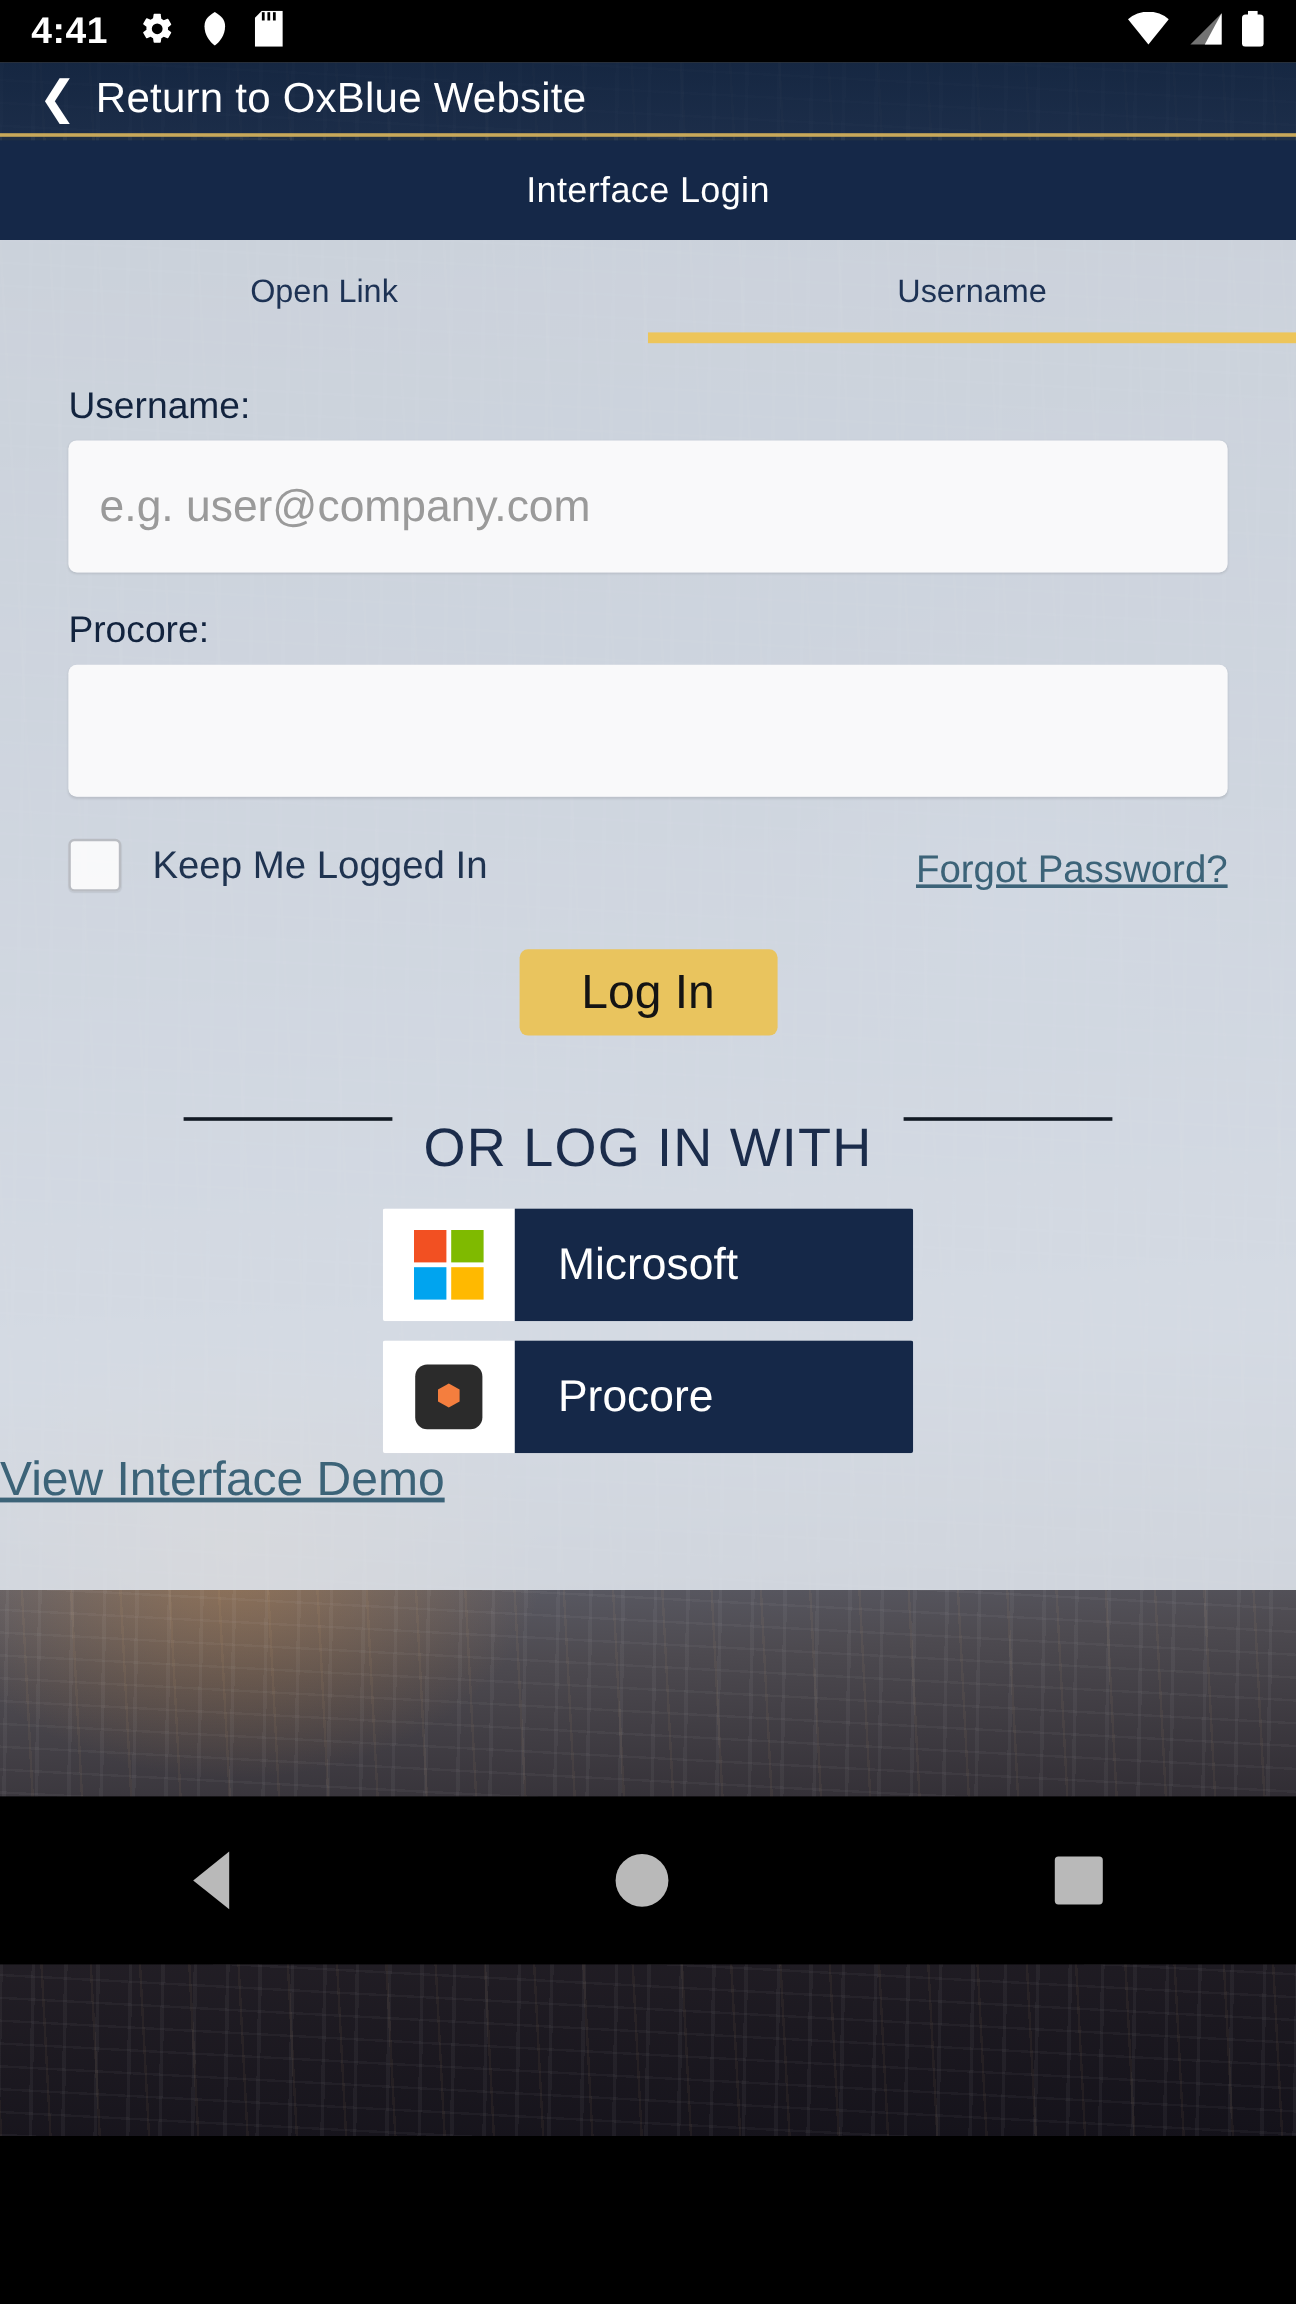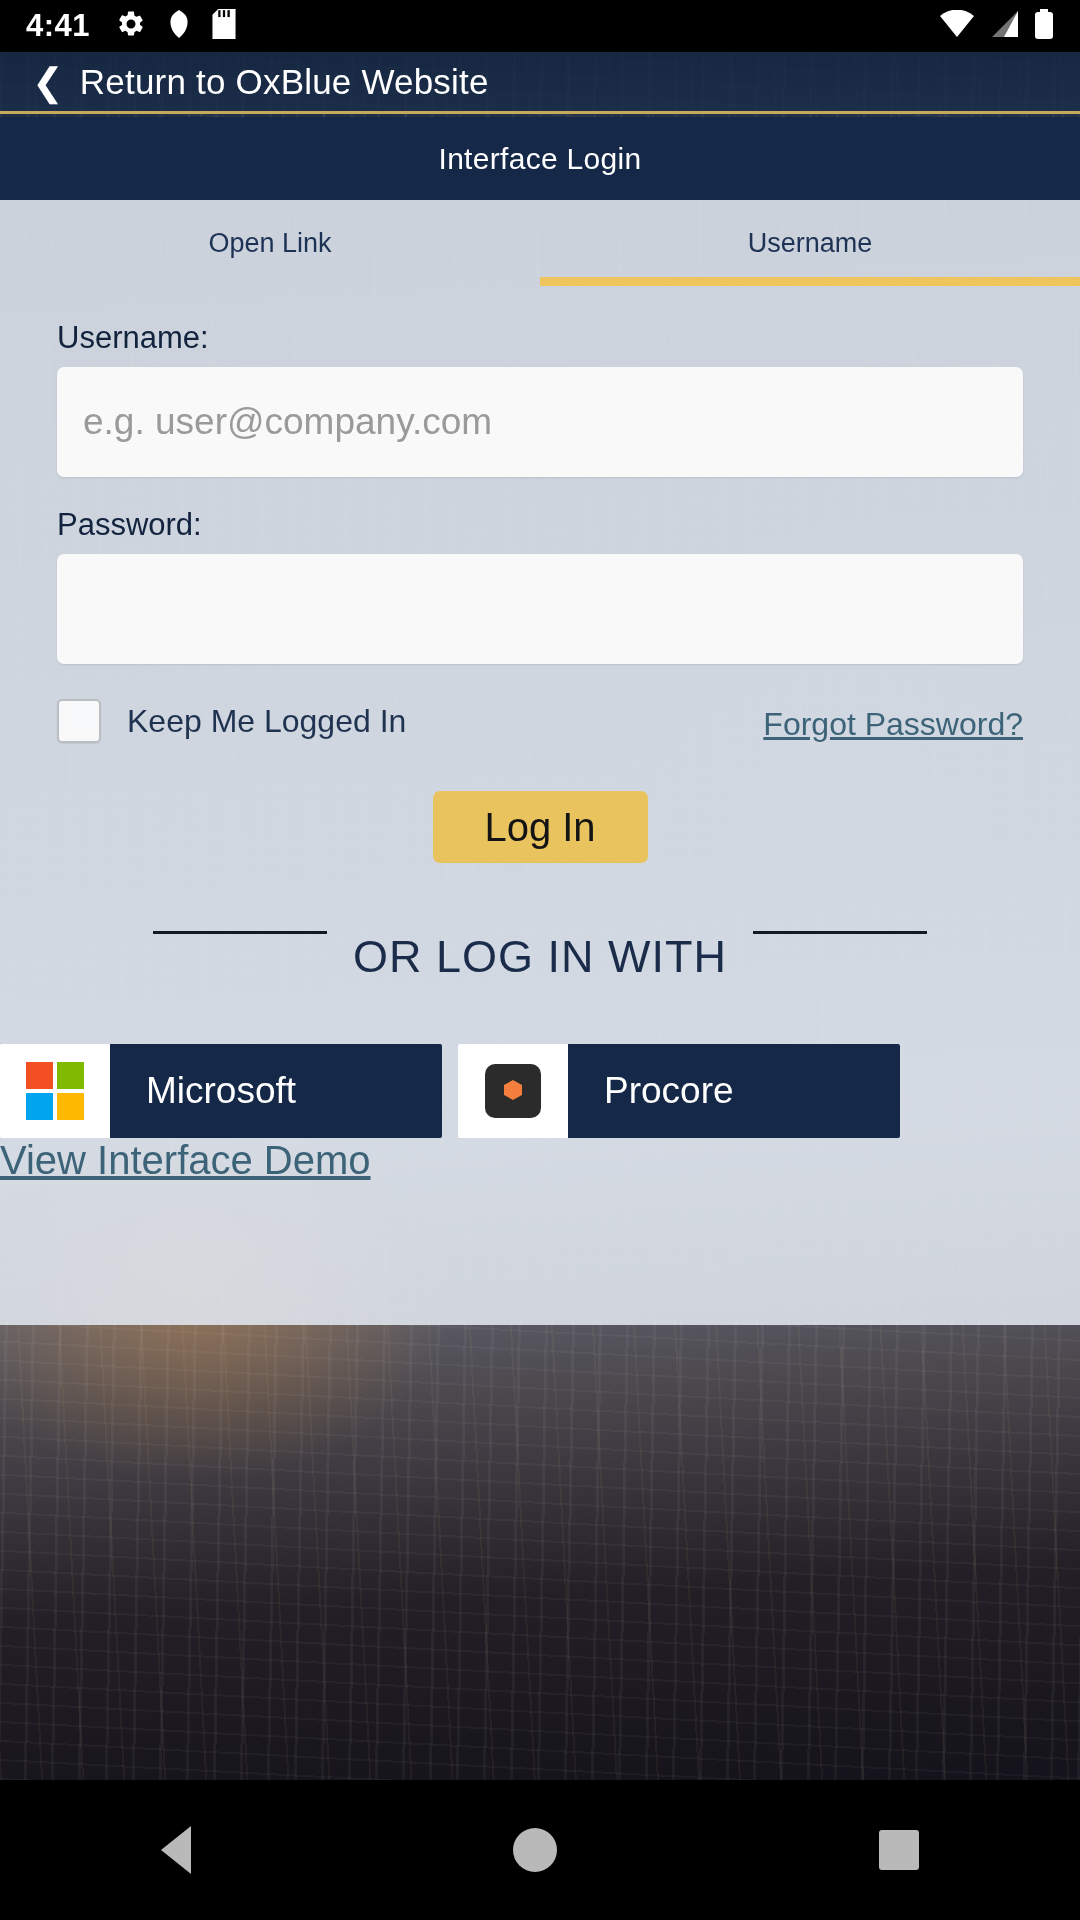--- a/index.html
+++ b/index.html
@@ -2,21 +2,21 @@
 <html><head>
 <meta charset="utf-8">
 <style>
   * { margin:0; padding:0; box-sizing:border-box; }
   html, body {
     width:1080px; height:1920px;
     background:#000;
     font-family:"Liberation Sans", sans-serif;
     overflow:hidden;
   }
-  #screen { position:relative; width:1080px; height:1920px; background:#e5e5e5; }
+  #screen { position:relative; width:1080px; height:1637px; background:#e5e5e5; }
 
   
   .statusbar {
     position:absolute; top:0; left:0; width:1080px; height:52px;
     background:#000; display:flex; align-items:center;
     padding:0 26px; z-index:40;
   }
   .sb-time { color:#fff; font-size:31px; font-weight:bold; letter-spacing:.5px; }
   .sb-left-icons { display:flex; align-items:center; gap:20px; margin-left:26px; }
   .sb-spacer { flex:1; }
@@ -110,21 +110,21 @@
 
   
   .or-row {
     margin-top:68px; display:flex; align-items:flex-start; justify-content:center;
     padding:0 4px; gap:26px;
   }
   .or-line { height:3px; background:#121a24; width:174px; }
   .or-text { color:#1b2c4b; font-size:45px; letter-spacing:1px; white-space:nowrap; }
 
   
-  .sso-wrap { margin-top:61px; display:flex; flex-direction:row; align-items:center; gap:16px; }
+  .sso-wrap { margin-top:24px; display:flex; flex-direction:column; align-items:center; gap:16px; }
   .sso-btn {
     width:442px; height:94px; display:flex; align-items:stretch;
     border-radius:2px; overflow:hidden; cursor:pointer;
   }
   .sso-logo {
     width:110px; background:#fff; display:flex; align-items:center; justify-content:center;
   }
   .sso-text {
     flex:1; background:#152848; display:flex; align-items:center; padding-left:36px;
     color:#fff; font-size:37px; font-weight:400;
@@ -221,21 +221,21 @@
   </div>
   <div class="tab-underline"></div>
 
   <div class="form">
 
     <div class="field-label">Username:</div>
     <div class="input-box input-username">
       <span class="placeholder">e.g. user@company.com</span>
     </div>
 
-    <div class="field-label" style="margin-top:30px;">Password:</div>
+    <div class="field-label" style="margin-top:30px;">Procore:</div>
     <div class="input-box input-password">
       <span class="placeholder"></span>
     </div>
 
     <div class="row-options">
       <div class="kml">
         <span class="checkbox"></span>
         <span class="kml-label">Keep Me Logged In</span>
       </div>
       <a class="forgot" href="#">Forgot Password?</a>

